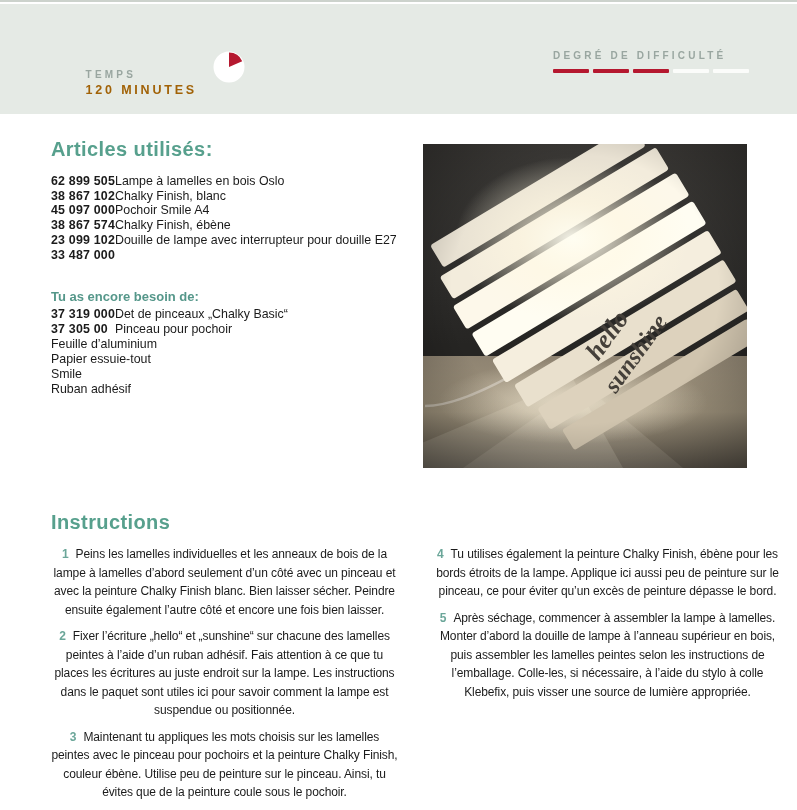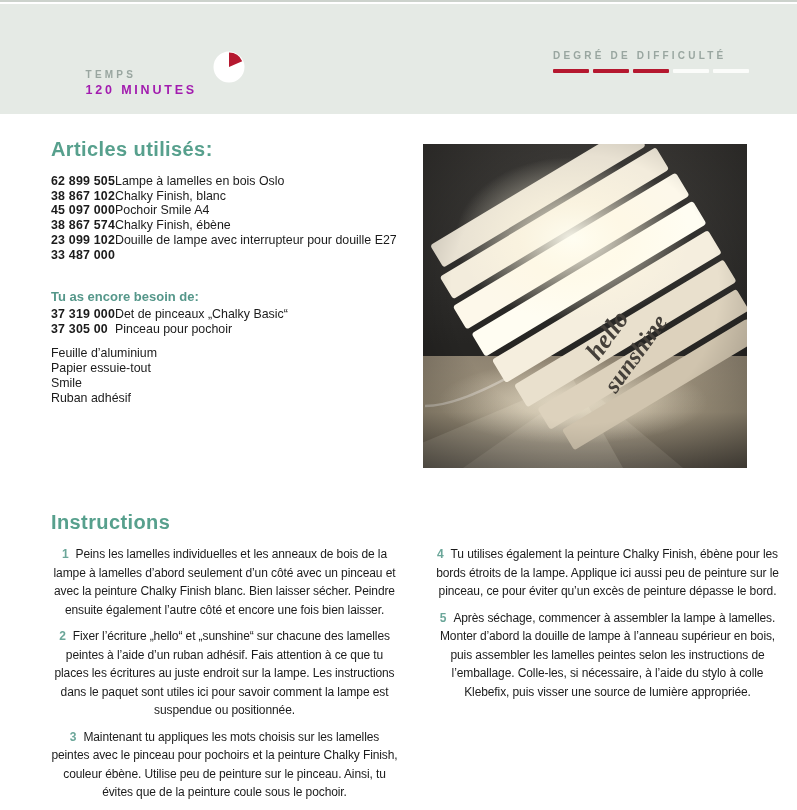--- a/index.html
+++ b/index.html
@@ -4,39 +4,39 @@
 <style>
   html,body{margin:0;padding:0;background:#ffffff;}
   .page{position:relative;width:797px;height:810px;background:#ffffff;overflow:hidden;
         font-family:"Liberation Sans",sans-serif;color:#1b1b1b;}
   .page::before{content:"";position:absolute;top:0;left:0;right:0;height:2px;background:#ccd2cc;}
 
   
   .band{position:absolute;top:4px;left:0;width:797px;height:110px;background:#e5eae5;}
   .time-block{position:absolute;top:45px;right:600px;text-align:left;margin-top:20px;}
   .time-label{font-size:10px;font-weight:bold;letter-spacing:3.2px;color:#99a6a0;white-space:nowrap;}
-  .time-value{font-size:12.5px;font-weight:bold;letter-spacing:2.8px;color:#a21caf;margin-top:3px;white-space:nowrap;}
+  .time-value{font-size:12.5px;font-weight:bold;letter-spacing:2.8px;color:#a16207;margin-top:3px;white-space:nowrap;}
   .clock{position:absolute;top:47px;left:213px;width:32px;height:32px;}
   .diff-block{position:absolute;top:46px;left:553px;}
   .diff-label{font-size:10px;font-weight:bold;letter-spacing:3.2px;color:#99a6a0;white-space:nowrap;}
   .diff-bars{display:flex;gap:4px;margin-top:8px;}
   .diff-bars .bar{width:36px;height:4px;background:#fbfcfa;border-radius:1px;}
   .diff-bars .bar.filled{background:#b5182f;}
 
   
   .h-teal{font-size:20px;font-weight:bold;letter-spacing:.4px;color:#57a08d;margin:0;}
 
   
   .articles{position:absolute;left:51px;top:138px;width:687px;}
   .art-table{margin-top:13px;}
   .art-row{display:grid;grid-template-columns:64px 1fr 92px;font-size:12.4px;line-height:14.7px;}
   .art-num{font-weight:bold;letter-spacing:.2px;}
   .art-qty{text-align:right;}
   .subhead{font-size:13px;font-weight:bold;color:#55978a;margin:27px 0 3px 0;}
-  .plain-list{margin-top:9px;}
+  .plain-list{margin-top:0;}
   .plain-item{font-size:12.4px;line-height:15.2px;}
 
   
   .photo{position:absolute;left:423px;top:144px;width:324px;height:324px;display:block;}
 
   
   .instr-title{position:absolute;left:51px;top:511px;}
   .col{position:absolute;top:545px;width:347px;}
   .col.left{left:51px;}
   .col.right{left:434px;}

